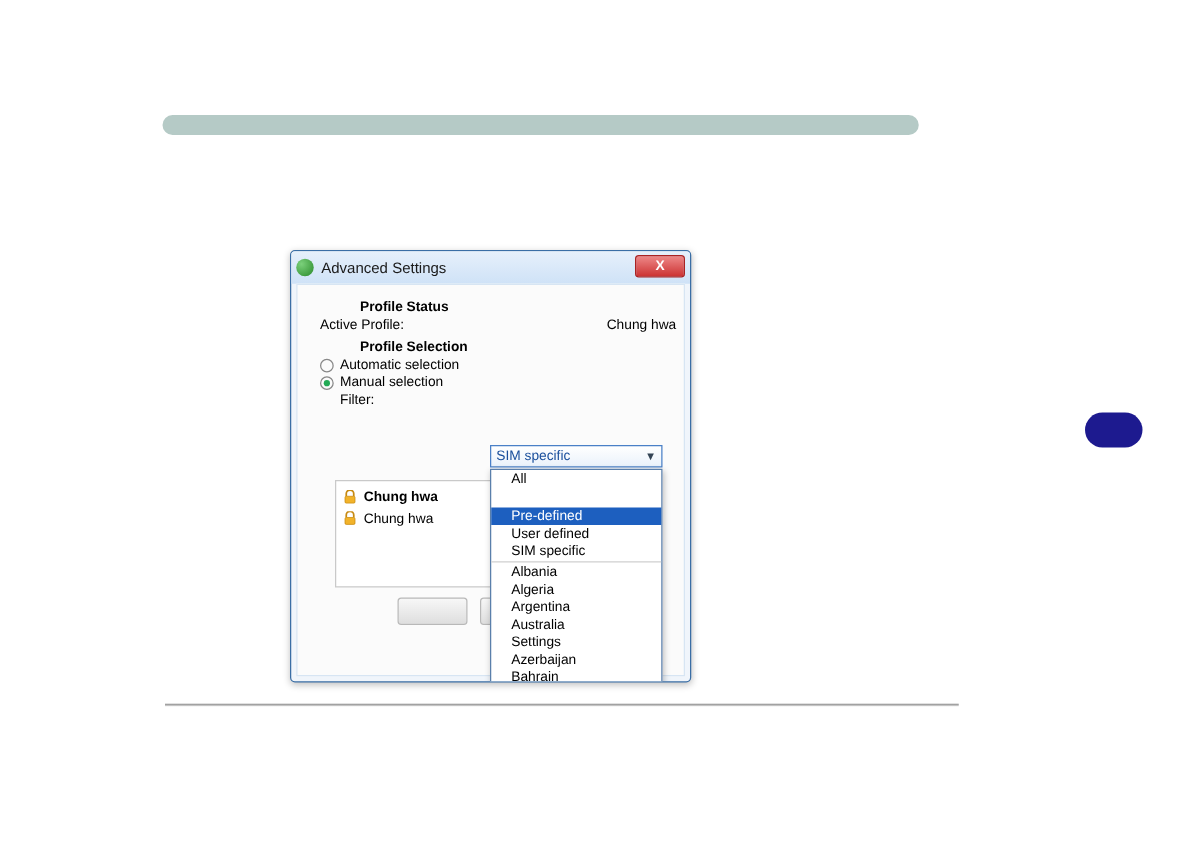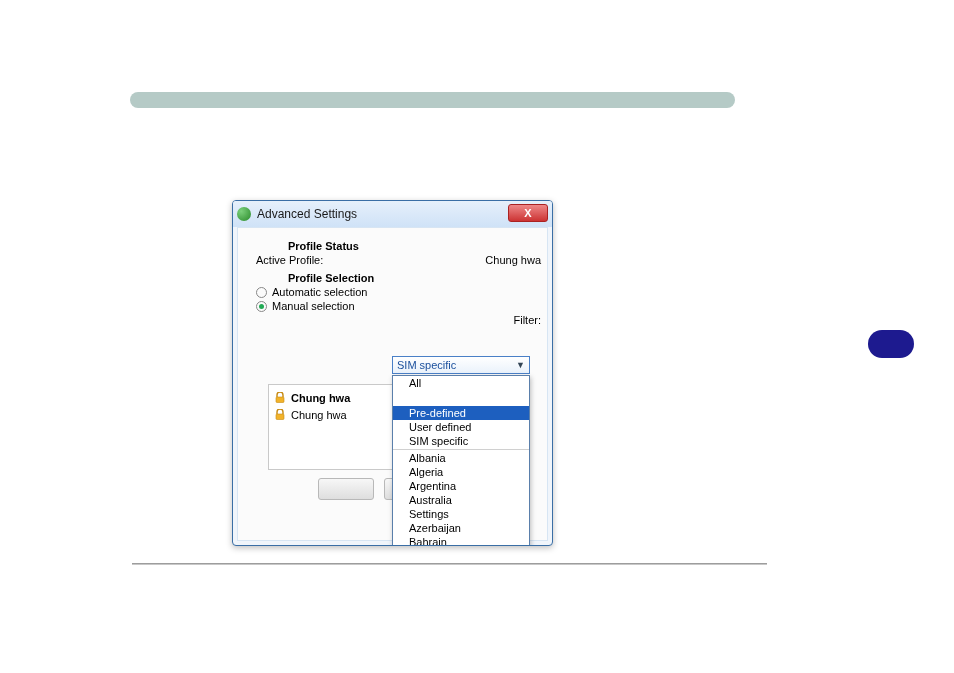--- a/index.html
+++ b/index.html
@@ -68,21 +68,21 @@
       <div class="row indent">
         <span class="radio"></span>
         <span>Automatic selection</span>
       </div>
       <div class="row indent">
         <span class="radio">
             <span class="dot"></span>
           </span>
         <span>Manual selection</span>
       </div>
-      <div class="row" style="padding-left:28px;justify-content:flex-end;">
+      <div class="row" style="padding-left:28px;">
         <span>Filter:</span>
       </div>
     </div>
 
     <div class="combo">
       <span>SIM specific</span>
       <span class="arrow">▼</span>
     </div>
 
     <div class="profiles-box">

